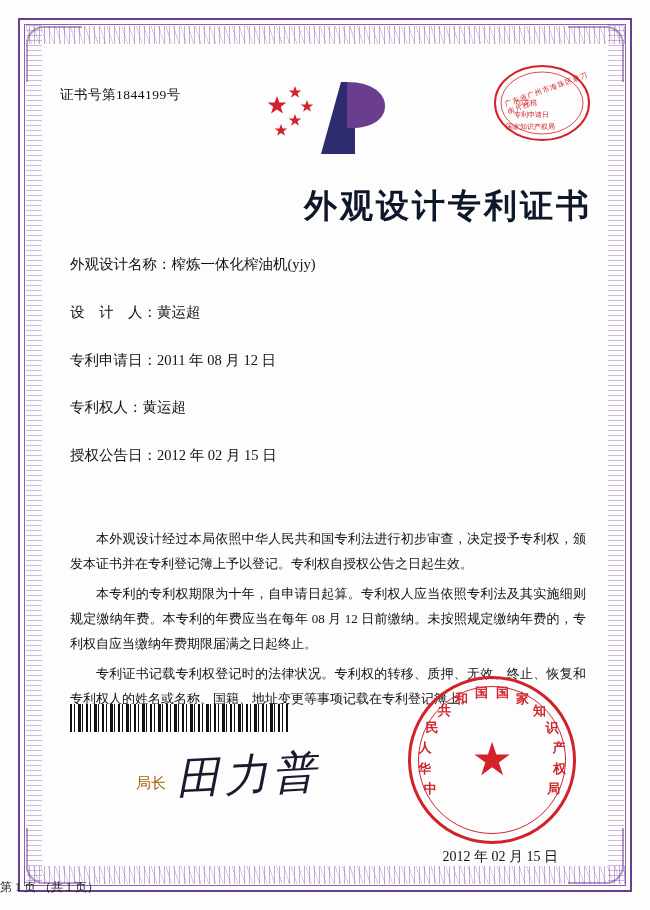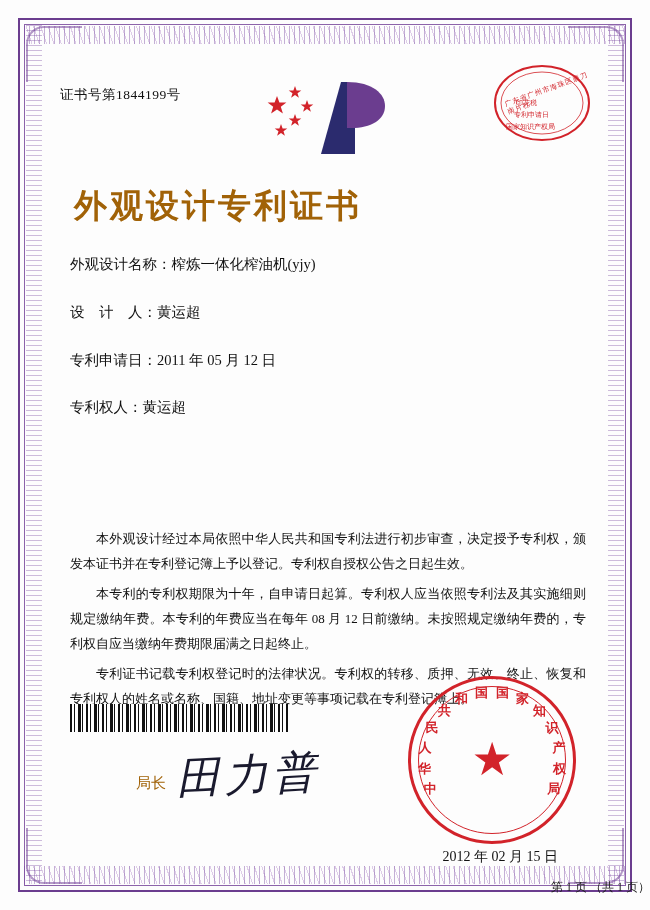--- a/index.html
+++ b/index.html
@@ -133,28 +133,28 @@
     font-size: 7px;
     line-height: 1.1;
   }
   .ts-l1 { position:absolute; top:26px; left:14px; transform: rotate(-20deg); letter-spacing:1px;}
   .ts-l2 { position:absolute; top:40px; left:26px; }
   .ts-l3 { position:absolute; top:52px; left:24px; }
   .ts-l4 { position:absolute; top:64px; left:16px; }
 
   .main-title {
     position: absolute;
-    left: 16px;
+    left: 8px;
     right: 0;
     top: 128px;
-    text-align: left;
+    text-align: right;
     font-size: 33px;
     font-weight: bold;
     letter-spacing: 3px;
-    color: #a16207;
+    color: #0f172a;
     font-family: "Liberation Serif", "DejaVu Serif", serif;
   }
 
   .fields {
     position: absolute;
     left: 12px;
     right: 0;
     top: 198px;
   }
   .field-row {
@@ -264,21 +264,21 @@
     top: 792px;
     font-size: 14px;
     color: #111;
   }
 
   .footer {
     position: absolute;
     left: 0;
     right: 0;
     bottom: 14px;
-    text-align: right;
+    text-align: left;
     font-size: 12px;
     color: #222;
   }
 </style>
 </head>
 <body>
 
 <div class="page">
 
   <div class="border-outer"></div>
@@ -327,24 +327,27 @@
     <div class="main-title">外观设计专利证书</div>
 
     <div class="fields">
       <div class="field-row">
         <span class="field-label">外观设计名称：</span><span class="field-value">榨炼一体化榨油机(yjy)</span>
       </div>
       <div class="field-row">
         <span class="field-label">设　计　人：</span><span class="field-value">黄运超</span>
       </div>
       <div class="field-row">
-        <span class="field-label">专利申请日：</span><span class="field-value">2011 年 05 月 12 日</span>
+        <span class="field-label">专利申请日：</span><span class="field-value">2011 年 08 月 12 日</span>
       </div>
       <div class="field-row">
         <span class="field-label">专利权人：</span><span class="field-value">黄运超</span>
+      </div>
+      <div class="field-row">
+        <span class="field-label">授权公告日：</span><span class="field-value">2012 年 02 月 15 日</span>
       </div>
     </div>
 
     <div class="body-text">
       <p>本外观设计经过本局依照中华人民共和国专利法进行初步审查，决定授予专利权，颁发本证书并在专利登记簿上予以登记。专利权自授权公告之日起生效。</p>
       <p>本专利的专利权期限为十年，自申请日起算。专利权人应当依照专利法及其实施细则规定缴纳年费。本专利的年费应当在每年 08 月 12 日前缴纳。未按照规定缴纳年费的，专利权自应当缴纳年费期限届满之日起终止。</p>
       <p>专利证书记载专利权登记时的法律状况。专利权的转移、质押、无效、终止、恢复和专利权人的姓名或名称、国籍、地址变更等事项记载在专利登记簿上。</p>
     </div>
 
     <div class="barcode"></div>

